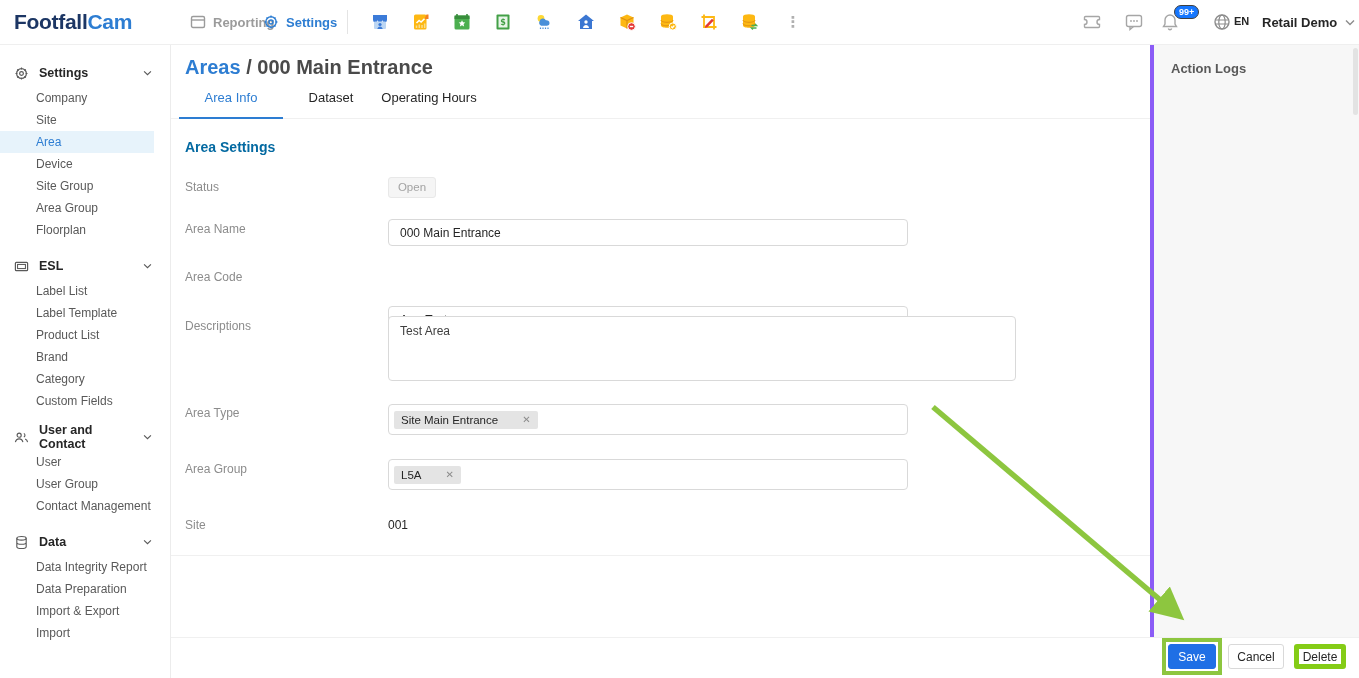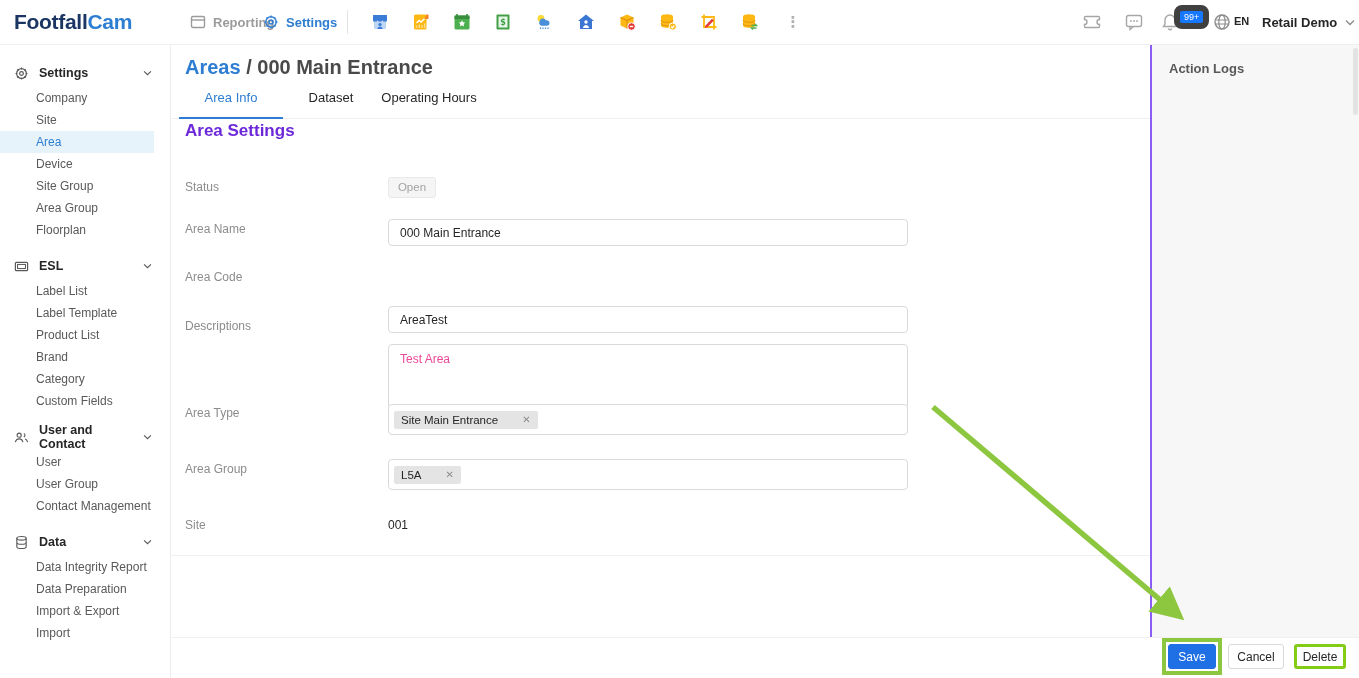--- a/index.html
+++ b/index.html
@@ -15,21 +15,21 @@
   .nav-item { position:absolute; top:0; height:44px; display:flex; align-items:center; gap:7px;
     font-size:13px; font-weight:600; cursor:pointer; }
   .nav-reporting { left:190px; color:#9b9b9b; }
   .nav-settings  { left:263px; color:#2d7dd2; }
   .hdr-divider { position:absolute; left:347px; top:10px; width:1px; height:24px; background:#e4e4e4; }
   .appicon { position:absolute; top:12px; width:20px; height:20px; cursor:pointer; }
   .more-dots { position:absolute; top:12px; width:20px; height:20px; color:#b0b0b0; font-size:15px;
     font-weight:bold; text-align:center; line-height:20px; cursor:pointer; letter-spacing:0; }
   .hdr-right-icon { position:absolute; top:12px; width:20px; height:20px; cursor:pointer; }
   .badge { position:absolute; left:1174px; top:5px; background:#1677ff; color:#fff; font-size:9px;
-    font-weight:normal; border-radius:8px; padding:1px 4px; line-height:10px; border:6px solid #404040; }
+    font-weight:bold; border-radius:8px; padding:1px 4px; line-height:10px; border:1px solid #404040; }
   .lang { position:absolute; left:1234px; top:15px; font-size:11px; font-weight:600; color:#262626; cursor:pointer; }
   .account { position:absolute; left:1262px; top:15px; font-size:13px; font-weight:600; color:#262626;
     cursor:pointer; display:flex; align-items:center; gap:8px;justify-content:flex-end; }
 
   
   .sidebar { position:absolute; left:0; top:45px; width:171px; height:633px; background:#fff;
     border-right:1px solid #ececec; padding-top:14px; overflow:hidden; }
   .sb-section { margin-bottom:11px; }
   .sb-head { height:28px; display:flex; align-items:center; padding-left:14px; gap:10px;
     font-size:12.5px; font-weight:bold; color:#262626; cursor:pointer; }
@@ -42,53 +42,53 @@
   .breadcrumb { position:absolute; left:14px; top:11px; font-size:20px; font-weight:bold; }
   .breadcrumb .b-parent { color:#2d7dd2; cursor:pointer; }
   .breadcrumb .b-sep, .breadcrumb .b-cur { color:#4a4a4a; }
   .tabs { position:absolute; left:0; top:45px; width:979px; height:29px; border-bottom:1px solid #f0f0f0; }
   .tab { position:absolute; top:0; height:29px; font-size:13px; color:#262626; cursor:pointer; text-align:center; }
   .tab.active { color:#2d7dd2; border-bottom:2px solid #2d7dd2; }
   .tab1 { left:8px;  width:104px; }
   .tab2 { left:125px; width:70px; }
   .tab3 { left:203px; width:110px; }
 
-  .sec-title { position:absolute; left:14px; top:76px; font-size:17px; font-weight:bold; color:#6d28d9; }
+  .sec-title { position:absolute; left:14px; top:94px; font-size:14px; font-weight:bold; color:#0369a1; }
   .f-label { position:absolute; left:14px; width:190px; font-size:12px; color:#8c8c8c; }
   .f-input { position:absolute; left:217px; width:520px; height:27px; border:1px solid #d9d9d9;
     border-radius:4px; background:#fff; font-size:12px; color:#262626; padding:0 11px;
     font-family:"Liberation Sans","DejaVu Sans",sans-serif; }
-  .f-textarea { position:absolute; left:217px; width:520px; height:65px; border:1px solid #d9d9d9;
-    border-radius:4px; background:#fff; font-size:12px; color:#ec4899; padding:7px 11px; resize:none;
-    font-family:"Liberation Sans","DejaVu Sans",sans-serif;margin-top:28px; }
+  .f-textarea { position:absolute; left:217px; width:628px; height:65px; border:1px solid #d9d9d9;
+    border-radius:4px; background:#fff; font-size:12px; color:#404040; padding:7px 11px; resize:none;
+    font-family:"Liberation Sans","DejaVu Sans",sans-serif; }
   .chip-btn { position:absolute; left:217px; width:48px; height:21px; background:#f5f5f5;
     border:1px solid #e8e8e8; border-radius:3px; color:#a3a3a3; font-size:11.5px; text-align:center;
     line-height:19px; cursor:default; }
   .tagfield { position:absolute; left:217px; width:520px; height:31px; border:1px solid #d9d9d9;
     border-radius:4px; background:#fff; display:flex; align-items:center; padding:0 5px; cursor:text; }
   .tag { background:#e4e4e4; border-radius:2px; font-size:11.5px; color:#262626; padding:3px 7px;
     display:flex; align-items:center; gap:24px; }
   .tag .x { color:#8c8c8c; font-size:10px; cursor:pointer; }
   .f-plain { position:absolute; left:217px; font-size:12px; color:#262626; }
   .form-divider { position:absolute; left:0; top:510px; width:979px; height:1px; background:#f0f0f0; }
 
   
   .rpanel { position:absolute; left:1150px; top:45px; width:209px; height:592px; background:#f7f7f7;
-    border-left:2px solid #8b5cf6; }
+    border-left:4px solid #8b5cf6; }
   .rpanel-title { position:absolute; left:17px; top:16px; font-size:13px; font-weight:600; color:#595959; }
   .scroll-thumb { position:absolute; right:1px; top:3px; width:5px; height:67px; background:#e3e3e3; border-radius:3px; }
 
   
   .footer { position:absolute; left:171px; top:637px; width:1188px; height:33px; background:#fff;
     border-top:1px solid #f0f0f0; }
   .btn { position:absolute; top:6px; height:25px; border-radius:3px; font-size:12px; cursor:pointer;
     font-family:"Liberation Sans","DejaVu Sans",sans-serif; }
   .btn-save   { left:997px; width:48px; background:#1f6fe5; border:1px solid #1f6fe5; color:#fff; }
   .btn-cancel { left:1057px; width:56px; background:#fff; border:1px solid #d9d9d9; color:#262626; }
-  .btn-delete { left:1123px; width:52px; background:#fff; border:3px solid #84cc16; color:#262626; }
+  .btn-delete { left:1123px; width:52px; background:#fff; border:5px solid #84cc16; color:#262626; }
   .save-highlight { position:absolute; left:991px; top:0; width:60px; height:37px;
     border:4px solid #8dc63f; pointer-events:none; }
 
   .arrow-overlay { position:absolute; left:0; top:0; width:1359px; height:678px; pointer-events:none; }
   svg { display:block; }
 </style>
 </head>
 <body>
 
 <div class="page">

